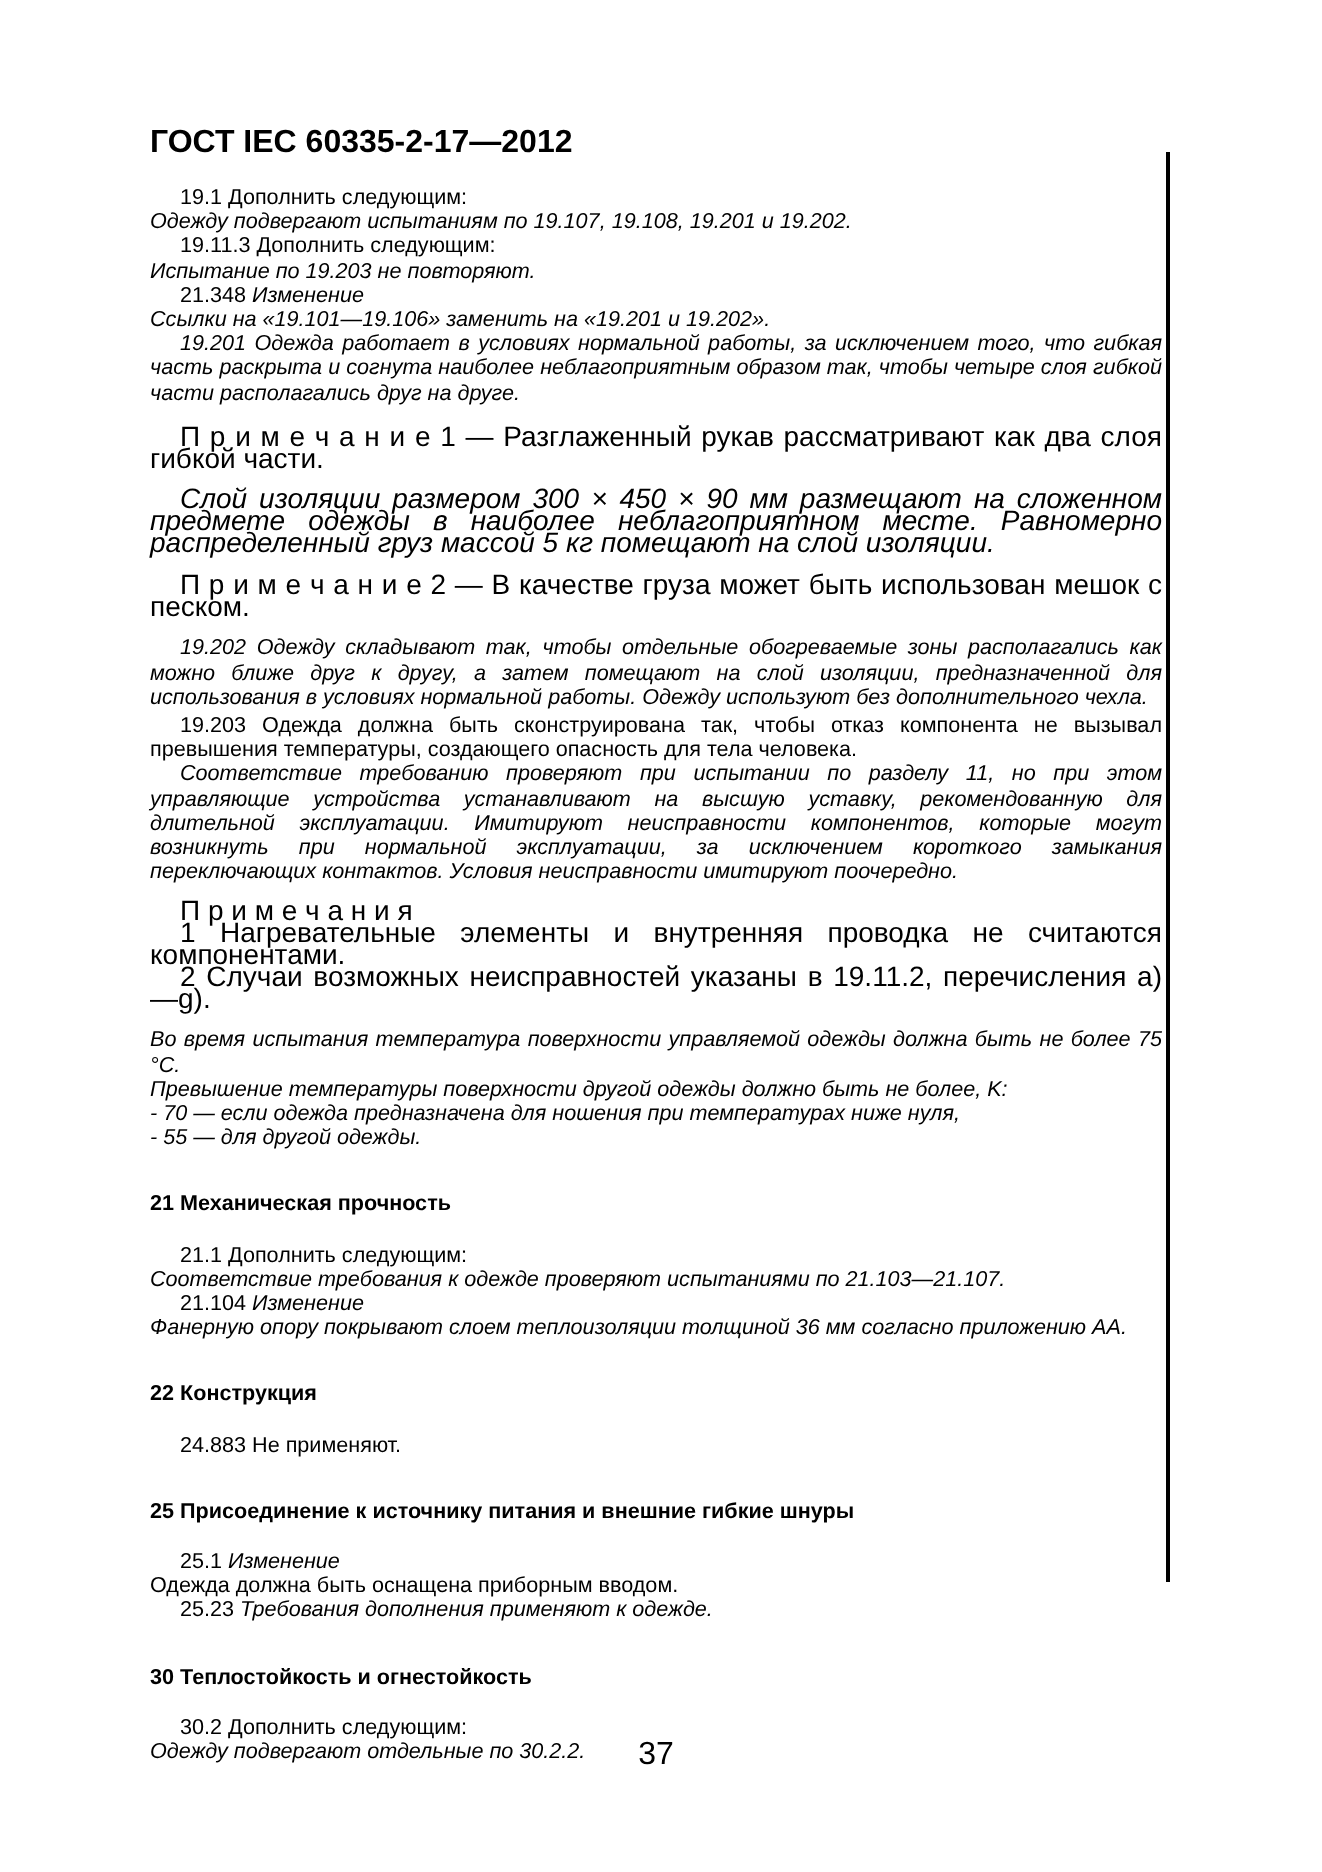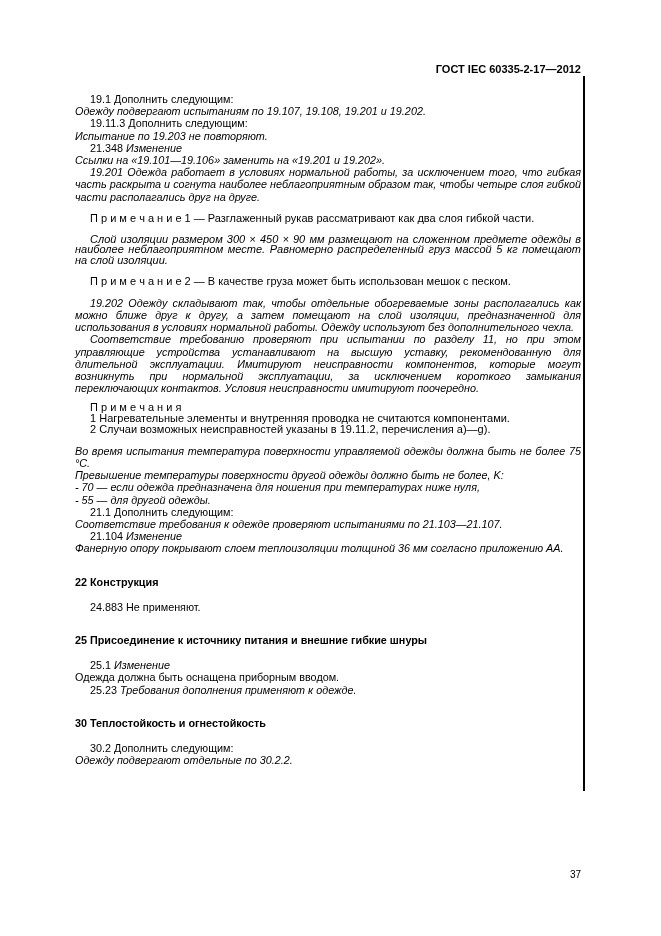--- a/index.html
+++ b/index.html
@@ -7,45 +7,45 @@
   .page {
     position:relative;
     width:661px; height:936px;
     background:#ffffff;
     font-family:"Liberation Sans", "DejaVu Sans", sans-serif;
     color:#000000;
     overflow:hidden;
   }
   .doc-header {
     position:absolute; top:63px; left:75px; width:506px;
-    text-align:right; font-weight:bold; font-size:11px;
+    text-align:left; font-weight:bold; font-size:16px;
   }
   .change-bar {
     position:absolute; top:76px; left:583px;
     width:2px; height:715px; background:#000000;
   }
   .content {
     position:absolute; top:93px; left:75px; width:506px;
   }
   .para {
     font-size:10.8px; line-height:12.2px;
     text-align:justify; margin:0;
   }
   .it  { font-style:italic; }
-  .sm  { font-size:11px; line-height:10.8px; }
+  .sm  { font-size:14px; line-height:10.8px; }
   .ind { text-indent:15px; }
   .g2  { margin-top:2px; }
   .g8  { margin-top:8px; }
   .g10 { margin-top:10px; }
   .hd  { font-weight:bold; margin-top:21px; margin-bottom:13px; }
   .seg-b { font-weight:normal; }
   .seg-i { font-style:italic; }
   .doc-footer {
     position:absolute; top:869px; left:75px; width:506px;
-    text-align:right; font-size:10px;
+    text-align:center; font-size:16px;
   }
 </style>
 </head>
 <body>
 
 <div class="page">
   <div class="doc-header">
     <span>ГОСТ IEC 60335-2-17—2012</span>
   </div>
   <div class="change-bar"></div>
@@ -54,28 +54,30 @@
       <p class="para it"><span>Одежду подвергают испытаниям по 19.107, 19.108, 19.201 и 19.202.</span></p>
       <p class="para ind"><span class="seg-b">19.11.3</span><span>  Дополнить следующим:</span></p>
       <p class="para it"><span>Испытание по 19.203 не повторяют.</span></p>
       <p class="para ind"><span class="seg-b">21.348</span><span class="seg-i"> Изменение</span></p>
       <p class="para it"><span>Ссылки на «19.101—19.106» заменить на «19.201 и 19.202».</span></p>
       <p class="para it ind"><span class="seg-b">19.201</span><span>  Одежда работает в условиях </span><span class="seg-b">нормальной работы,</span><span> за исключением того, что </span><span class="seg-b">гибкая часть</span><span> раскрыта и согнута наиболее неблагоприятным образом так, чтобы четыре слоя </span><span class="seg-b">гибкой части</span><span> располагались друг на друге.</span></p>
       <p class="para sm ind g10"><span>П р и м е ч а н и е  1 — Разглаженный рукав рассматривают как два слоя </span><span class="seg-b">гибкой части</span><span>.</span></p>
       <p class="para sm it ind g10"><span>Слой изоляции размером 300 × 450 × 90 мм размещают на сложенном предмете одежды в наиболее неблагоприятном месте. Равномерно распределенный груз массой 5 кг помещают на слой изоляции.</span></p>
       <p class="para sm ind g10"><span>П р и м е ч а н и е  2 — В качестве груза может быть использован мешок с песком.</span></p>
       <p class="para it ind g10"><span class="seg-b">19.202</span><span>  Одежду складывают так, чтобы отдельные </span><span class="seg-b">обогреваемые зоны</span><span> располагались как можно ближе друг к другу, а затем помещают на слой изоляции, предназначенной для использования в условиях </span><span class="seg-b">нормальной работы</span><span>. Одежду используют без дополнительного чехла.</span></p>
+      <p class="para ind g2"><span class="seg-b">19.203</span><span>  Одежда должна быть сконструирована так, чтобы отказ компонента не вызывал превышения температуры, создающего опасность для тела человека.</span></p>
       <p class="para it ind"><span>Соответствие требованию проверяют при испытании по разделу 11, но при этом управляющие устройства устанавливают на высшую уставку, рекомендованную для длительной эксплуатации. Имитируют неисправности компонентов, которые могут возникнуть при нормальной эксплуатации, за исключением короткого замыкания переключающих контактов. Условия неисправности имитируют поочередно.</span></p>
       <p class="para sm ind g8"><span>П р и м е ч а н и я</span></p>
       <p class="para sm ind"><span>1  </span><span class="seg-b">Нагревательные элементы</span><span> и внутренняя проводка не считаются компонентами.</span></p>
       <p class="para sm ind"><span>2  Случаи возможных неисправностей указаны в 19.11.2, перечисления a)—g).</span></p>
       <p class="para it g10"><span>Во время испытания температура поверхности </span><span class="seg-b">управляемой одежды</span><span> должна быть не более 75 °C.</span></p>
       <p class="para it"><span>Превышение температуры поверхности другой одежды должно быть не более, K:</span></p>
       <p class="para it"><span>-  70 — если одежда предназначена для ношения при температурах ниже нуля,</span></p>
       <p class="para it"><span>-  55 — для другой одежды.</span></p>
+      <p class="para hd"><span>21  Механическая прочность</span></p>
       <p class="para ind"><span class="seg-b">21.1</span><span>  Дополнить следующим:</span></p>
       <p class="para it"><span>Соответствие требования к одежде проверяют испытаниями по 21.103—21.107.</span></p>
       <p class="para ind"><span class="seg-b">21.104</span><span class="seg-i"> Изменение</span></p>
       <p class="para it"><span>Фанерную опору покрывают слоем теплоизоляции толщиной 36 мм согласно приложению АА.</span></p>
       <p class="para hd"><span>22  Конструкция</span></p>
       <p class="para ind"><span class="seg-b">24.883</span><span>  Не применяют.</span></p>
       <p class="para hd"><span>25  Присоединение к источнику питания и внешние гибкие шнуры</span></p>
       <p class="para ind"><span class="seg-b">25.1</span><span class="seg-i"> Изменение</span></p>
       <p class="para"><span>Одежда должна быть оснащена приборным вводом.</span></p>
       <p class="para ind"><span class="seg-b">25.23</span><span class="seg-i">  Требования дополнения применяют к одежде.</span></p>

